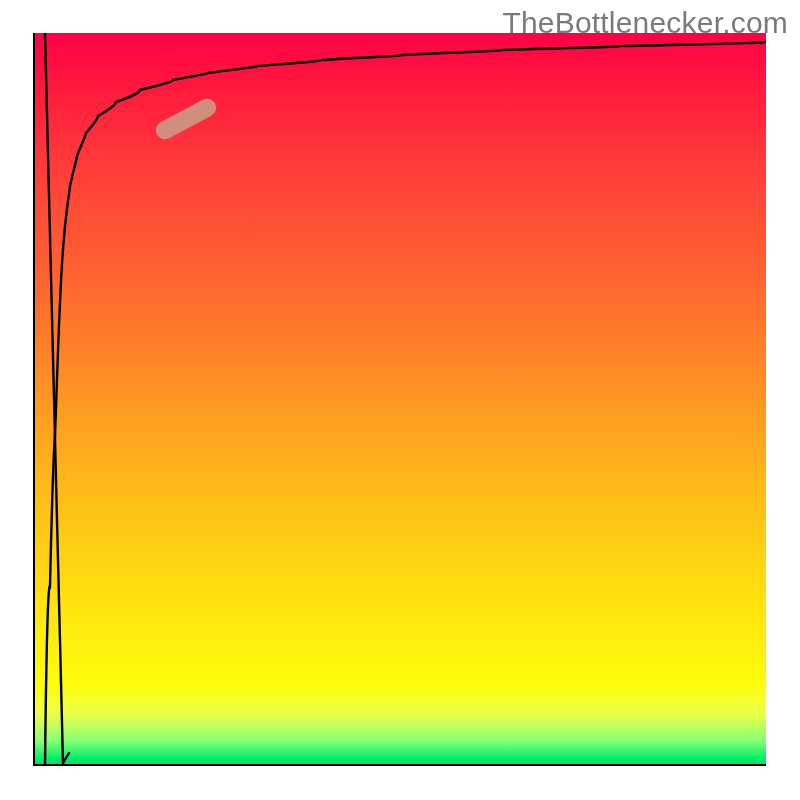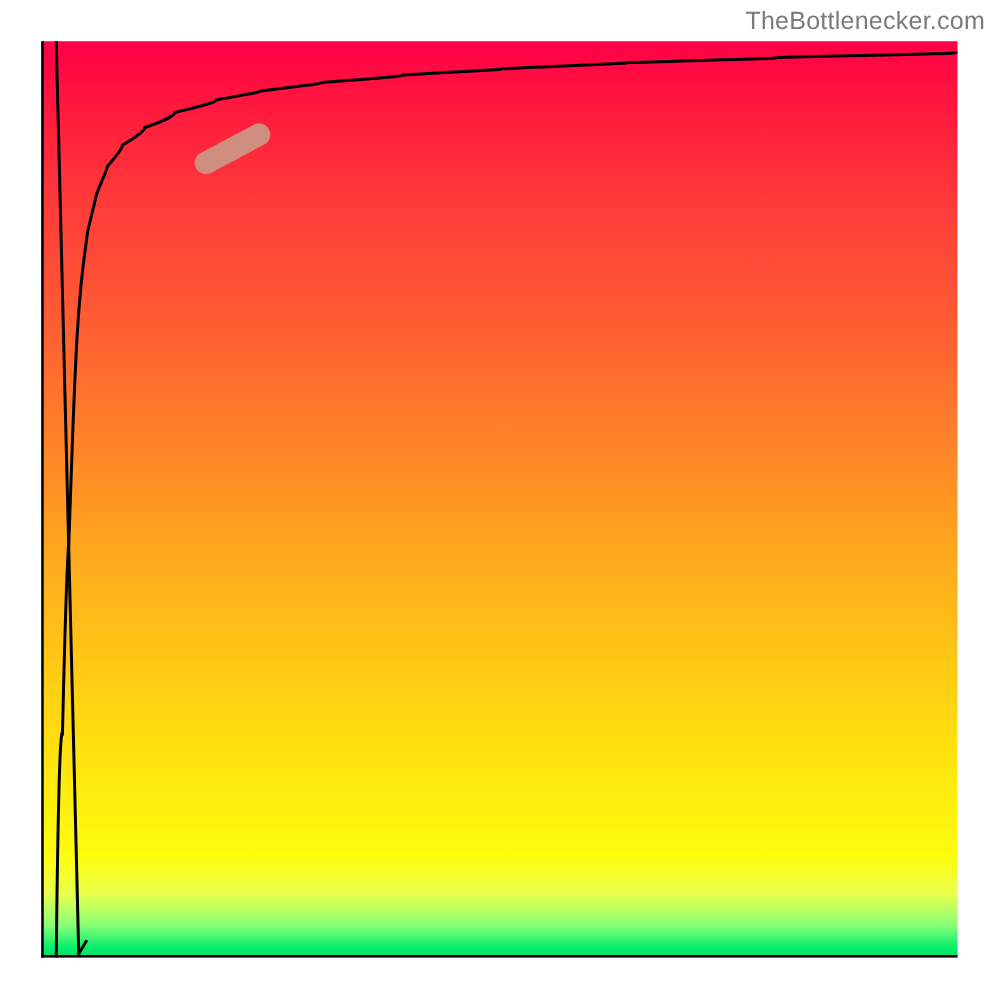--- a/index.html
+++ b/index.html
@@ -65,21 +65,21 @@
     position: absolute;
     background: #cf8e7e;
     border-radius: 10px;
     transform-origin: center center;
   }
   .credit-text {
     position: absolute;
     top: 6px;
     right: 12px;
     color: #7a7a7a;
-    font-size: 20px;
+    font-size: 30px;
     letter-spacing: 0.2px;
   }
 </style>
 </head>
 <body>
 
 <div class="canvas">
 
   <div class="plot-box"></div>
 

